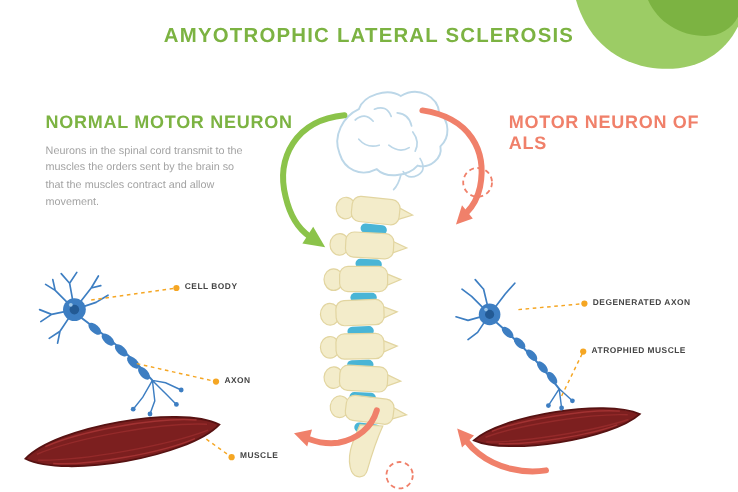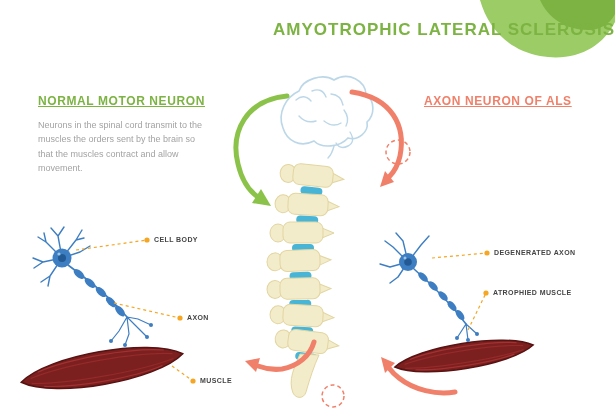--- a/index.html
+++ b/index.html
@@ -9,25 +9,25 @@
     --label:#454545;
     --orange:#f5a623;
   }
   html,body{margin:0;padding:0;background:#e9e9e9;}
   .stage{
     position:relative;width:615px;height:410px;background:#ffffff;overflow:hidden;
     font-family:"Liberation Sans",sans-serif;margin:0 auto;
   }
   svg.art{position:absolute;left:0;top:0;}
   .title{
-    position:absolute;top:20px;left:0;width:100%;text-align:right;
+    position:absolute;top:20px;left:0;width:100%;text-align:center;
     color:var(--green);font-size:17px;font-weight:bold;letter-spacing:1px;
   }
   .col-heading{
-    position:absolute;font-size:12px;font-weight:bold;letter-spacing:.6px;text-decoration:underline;
+    position:absolute;font-size:15px;font-weight:bold;letter-spacing:.6px;
   }
   .col-heading.green{color:var(--green);}
   .col-heading.salmon{color:var(--salmon);}
   .col-text{
     position:absolute;font-size:9px;line-height:1.6;color:var(--gray);
   }
   .tag{
     position:absolute;font-size:7px;letter-spacing:.4px;color:var(--label);
     font-weight:bold;white-space:nowrap;
   }
@@ -176,21 +176,21 @@
       <circle cx="487" cy="253" r="2.6"></circle>
       <circle cx="486" cy="293" r="2.6"></circle>
     </g>
   </svg>
 
   <div class="title">AMYOTROPHIC LATERAL SCLEROSIS</div>
 
   <div class="col-heading green" style="left:38px;top:94px;">NORMAL MOTOR NEURON</div>
   <div class="col-text" style="left:38px;top:118px;width:172px;">Neurons in the spinal cord transmit to the muscles the orders sent by the brain so that the muscles contract and allow movement.</div>
 
-  <div class="col-heading salmon" style="left:424px;top:94px;">AXON NEURON OF ALS</div>
+  <div class="col-heading salmon" style="left:424px;top:94px;">MOTOR NEURON OF ALS</div>
 
   <div class="tag" style="left:154px;top:236px;">CELL BODY</div>
   <div class="tag" style="left:187px;top:314px;">AXON</div>
   <div class="tag" style="left:200px;top:377px;">MUSCLE</div>
   <div class="tag" style="left:494px;top:249px;">DEGENERATED AXON</div>
   <div class="tag" style="left:493px;top:289px;">ATROPHIED MUSCLE</div>
 
 </div>
 
 </body></html>

